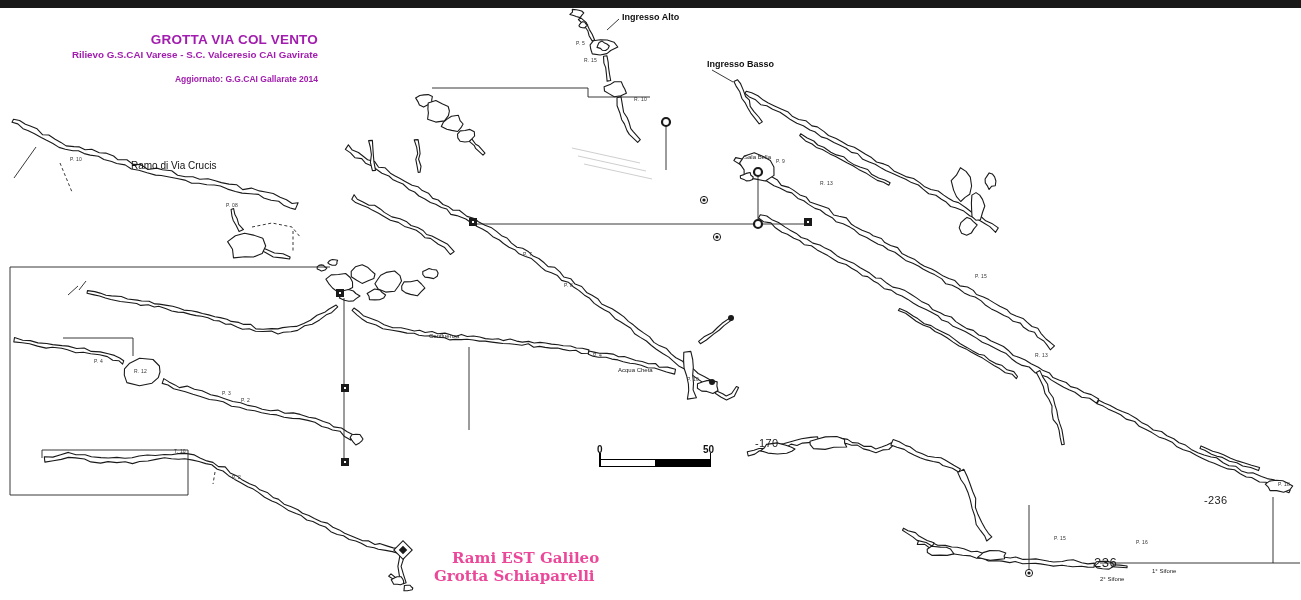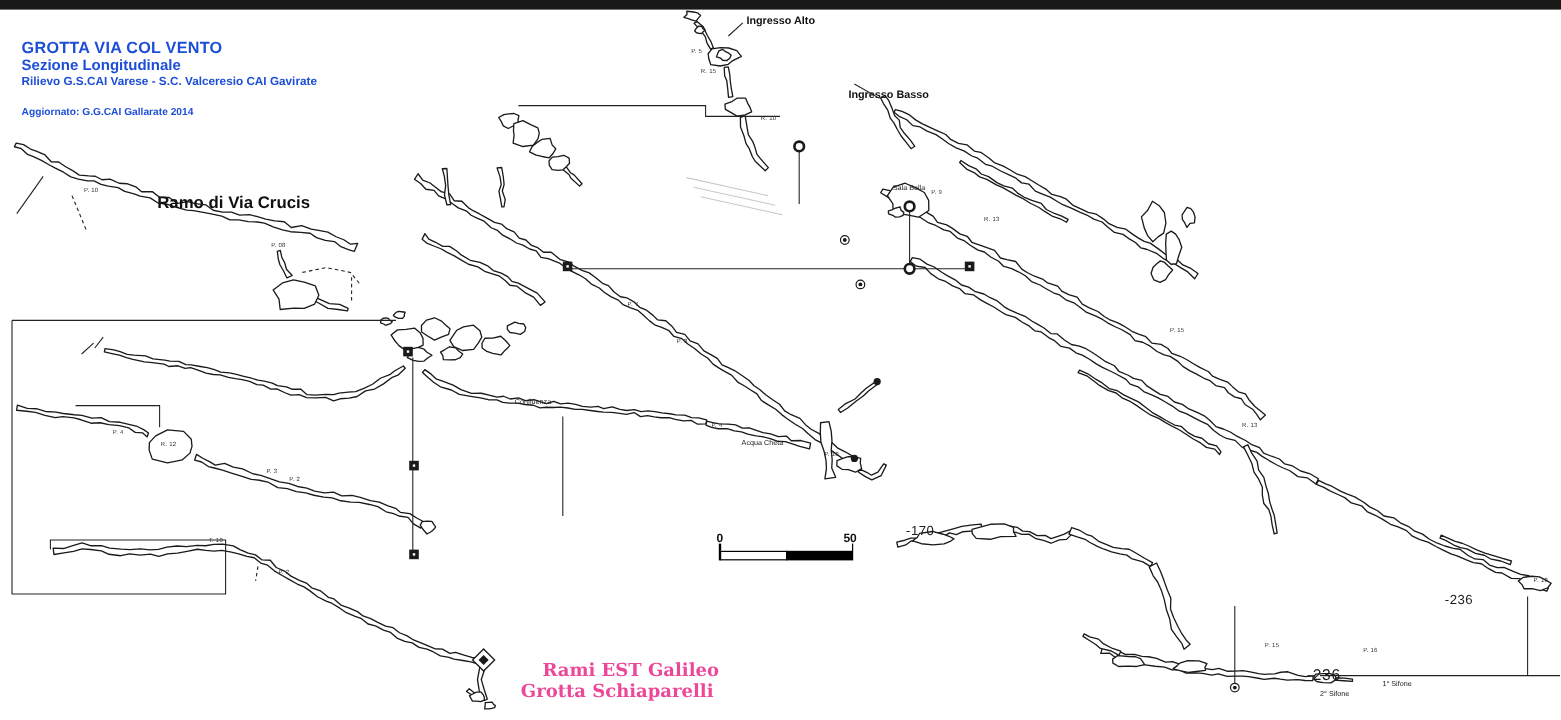--- a/index.html
+++ b/index.html
@@ -1,29 +1,29 @@
 <!DOCTYPE html>
 <html><head>
 <meta charset="utf-8">
 <style>
   html,body{margin:0;padding:0;background:#e8e8e8;}
   .stage{position:relative;width:1301px;height:600px;background:#ffffff;overflow:hidden;
          font-family:"Liberation Sans",sans-serif;color:#111;}
   .topbar{position:absolute;left:0;top:0;width:1301px;height:8px;background:#191919;}
-  .title-block{position:absolute;left:18px;top:32px;width:300px;text-align:left;color:#1d4ed8;}
+  .title-block{position:absolute;left:18px;top:32px;width:300px;text-align:right;color:#a21caf;}
   .t1{font-size:13.5px;font-weight:700;letter-spacing:.2px;}
   .t2{font-size:12px;font-weight:700;}
   .t3{font-size:12.5px;font-weight:700;}
   .t4{font-size:9.8px;font-weight:700;margin-top:2px;}
   .t5{font-size:8.5px;font-weight:700;margin-top:14px;}
   #cave-svg{position:absolute;left:0;top:0;}
   #label-layer{position:absolute;left:0;top:0;width:1301px;height:600px;pointer-events:none;}
   .lbl{position:absolute;white-space:nowrap;line-height:1;color:#101010;}
   .role-entrance{font-size:9px;font-weight:700;}
-  .role-branch{font-size:14px;font-weight:700;padding-left:21px;}
+  .role-branch{font-size:10px;font-weight:400;padding-left:21px;}
   .role-feature{font-size:6px;font-weight:500;color:#222;}
   .role-shaft{font-size:5px;font-weight:400;color:#333;letter-spacing:.2px;}
   .role-depth{font-size:11px;font-weight:400;letter-spacing:.4px;color:#1c1c1c;text-align:center;}
   .role-depth-big{font-size:13px;font-weight:400;letter-spacing:.6px;color:#1c1c1c;}
   .role-serif{font-family:"DejaVu Serif","Liberation Serif",serif;font-weight:700;font-size:15px;color:#ec4899;}
   .scalebar{position:absolute;left:599px;top:444px;width:112px;height:24px;}
   .scalebar .n0{position:absolute;left:-2px;top:0;font-size:10px;font-weight:700;}
   .scalebar .n50{position:absolute;right:-3px;top:0;font-size:10px;font-weight:700;}
   .scalebar .tickL{position:absolute;left:0;top:9px;width:1.5px;height:14px;background:#000;}
   .scalebar .tickR{position:absolute;right:0;top:9px;width:1.5px;height:14px;background:#000;}
@@ -31,21 +31,20 @@
   .scalebar .segB{position:absolute;left:56px;top:15px;width:55px;height:8px;background:#000;}
 </style>
 </head>
 <body>
 
 <div class="stage">
   <div class="topbar"></div>
 
   <div class="title-block">
     <div class="t1">GROTTA VIA COL VENTO</div>
-    <div class="t3">Sezione Longitudinale</div>
     <div class="t4">Rilievo G.S.CAI Varese - S.C. Valceresio CAI Gavirate</div>
     <div class="t5">Aggiornato: G.G.CAI Gallarate 2014</div>
   </div>
 
   <svg id="cave-svg" width="1301" height="600" viewBox="0 0 1301 600">
     <g id="g-hatch">
         <polyline points="572,148 640,163" fill="none" stroke="#c8c8c8" stroke-width="0.9"></polyline>
         <polyline points="578,156 646,171" fill="none" stroke="#c8c8c8" stroke-width="0.9"></polyline>
         <polyline points="584,164 652,179" fill="none" stroke="#c8c8c8" stroke-width="0.9"></polyline>
       </g>
@@ -174,21 +173,21 @@
         <circle cx="1029" cy="573" r="1.6" fill="#1a1a1a"></circle>
         <circle cx="731" cy="318" r="3" fill="#1a1a1a"></circle>
         <circle cx="712" cy="382" r="3" fill="#1a1a1a"></circle>
         <rect x="396.5" y="543.5" width="13" height="13" fill="#fff" stroke="#1a1a1a" stroke-width="1.1" transform="rotate(45 403 550)"></rect>
         <rect x="400" y="547" width="6" height="6" fill="#1a1a1a" transform="rotate(45 403 550)"></rect>
       </g>
   </svg>
 
   <div id="label-layer">
       <div class="lbl role-entrance" style="left: 622px; top: 13px;">Ingresso Alto</div>
-      <div class="lbl role-entrance" style="left: 707px; top: 75px;">Ingresso Basso</div>
+      <div class="lbl role-entrance" style="left: 707px; top: 60px;">Ingresso Basso</div>
       <div class="lbl role-branch" style="left: 110px; top: 161px;">Ramo di Via Crucis</div>
       <div class="lbl role-serif" style="left: 452px; top: 551px;">Rami EST Galileo</div>
       <div class="lbl role-serif" style="left: 434px; top: 569px;">Grotta Schiaparelli</div>
       <div class="lbl role-feature" style="left: 744px; top: 154px;">Sala Bella</div>
       <div class="lbl role-feature" style="left: 429px; top: 333px;">Confluenza</div>
       <div class="lbl role-feature" style="left: 618px; top: 367px;">Acqua Cheta</div>
       <div class="lbl role-feature" style="left: 1152px; top: 568px;">1° Sifone</div>
       <div class="lbl role-feature" style="left: 1100px; top: 576px;">2° Sifone</div>
       <div class="lbl role-depth" style="left: 755px; top: 438px;">-170</div>
       <div class="lbl role-depth" style="left: 1204px; top: 495px;">-236</div>

